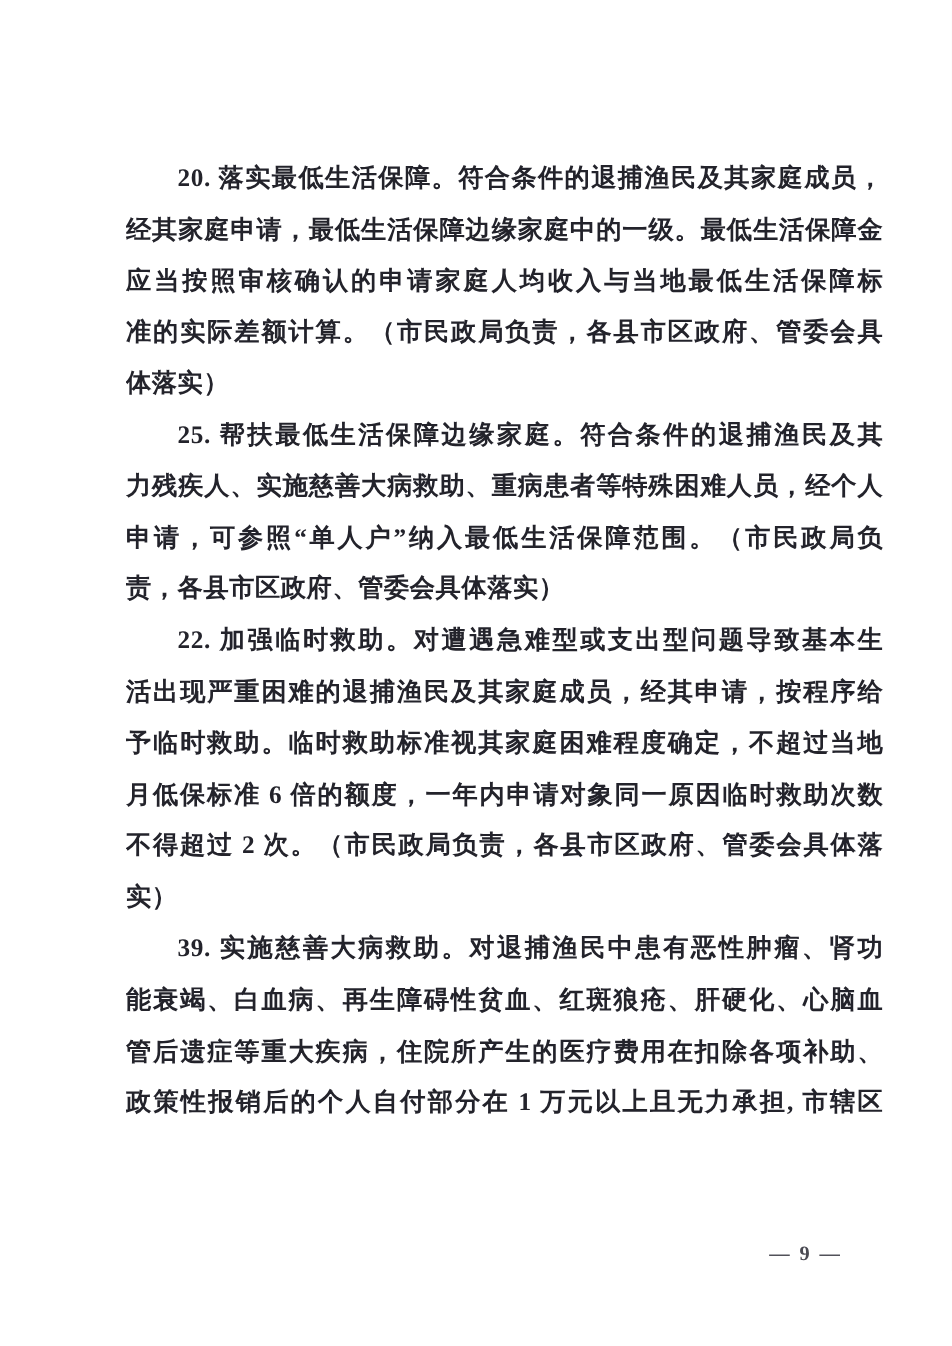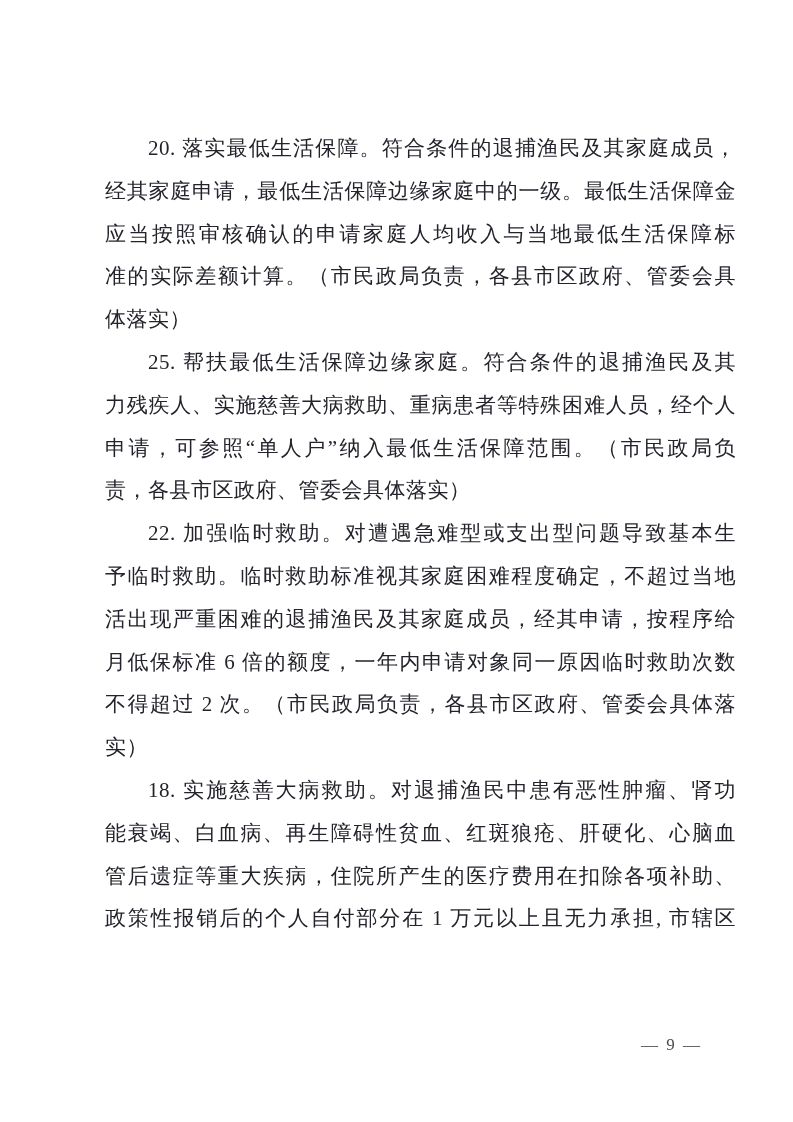--- a/index.html
+++ b/index.html
@@ -51,44 +51,44 @@
     font-size: 17px;
     line-height: 24px;
     color: #4a4a52;
     letter-spacing: 2px;
     font-family: "Liberation Serif", "DejaVu Serif", serif;
   }
 </style>
 </head>
 <body>
 
-<div class="page" style="background: rgb(255, 255, 255);">
+<div class="page" style="background: rgb(255, 255, 255); font-weight: bold;">
   <div class="doc-body" style="color: rgb(35, 35, 43);">
       <div class="doc-paragraph">
         <div class="doc-line first fill">20. 落实最低生活保障。符合条件的退捕渔民及其家庭成员，</div>
         <div class="doc-line fill">经其家庭申请，最低生活保障边缘家庭中的一级。最低生活保障金</div>
         <div class="doc-line fill">应当按照审核确认的申请家庭人均收入与当地最低生活保障标</div>
         <div class="doc-line fill">准的实际差额计算。（市民政局负责，各县市区政府、管委会具</div>
         <div class="doc-line">体落实）</div>
       </div>
       <div class="doc-paragraph">
         <div class="doc-line first fill">25. 帮扶最低生活保障边缘家庭。符合条件的退捕渔民及其</div>
         <div class="doc-line fill">力残疾人、实施慈善大病救助、重病患者等特殊困难人员，经个人</div>
         <div class="doc-line fill">申请，可参照“单人户”纳入最低生活保障范围。（市民政局负</div>
         <div class="doc-line">责，各县市区政府、管委会具体落实）</div>
       </div>
       <div class="doc-paragraph">
         <div class="doc-line first fill">22. 加强临时救助。对遭遇急难型或支出型问题导致基本生</div>
+        <div class="doc-line fill">活出现严重困难的退捕渔民及其家庭成员，经其申请，按程序给</div>
         <div class="doc-line fill">予临时救助。临时救助标准视其家庭困难程度确定，不超过当地</div>
-        <div class="doc-line fill">活出现严重困难的退捕渔民及其家庭成员，经其申请，按程序给</div>
         <div class="doc-line fill">月低保标准 6 倍的额度，一年内申请对象同一原因临时救助次数</div>
         <div class="doc-line fill">不得超过 2 次。（市民政局负责，各县市区政府、管委会具体落</div>
         <div class="doc-line">实）</div>
       </div>
       <div class="doc-paragraph">
-        <div class="doc-line first fill">18. 实施慈善大病救助。对退捕渔民中患有恶性肿瘤、肾功</div>
+        <div class="doc-line first fill">39. 实施慈善大病救助。对退捕渔民中患有恶性肿瘤、肾功</div>
         <div class="doc-line fill">能衰竭、白血病、再生障碍性贫血、红斑狼疮、肝硬化、心脑血</div>
         <div class="doc-line fill">管后遗症等重大疾病，住院所产生的医疗费用在扣除各项补助、</div>
         <div class="doc-line fill">政策性报销后的个人自付部分在 1 万元以上且无力承担, 市辖区</div>
       </div>
     </div>
   <div class="page-number" style="color: rgb(74, 74, 82);">— 9 —</div>
 </div>
 
 </body></html>

